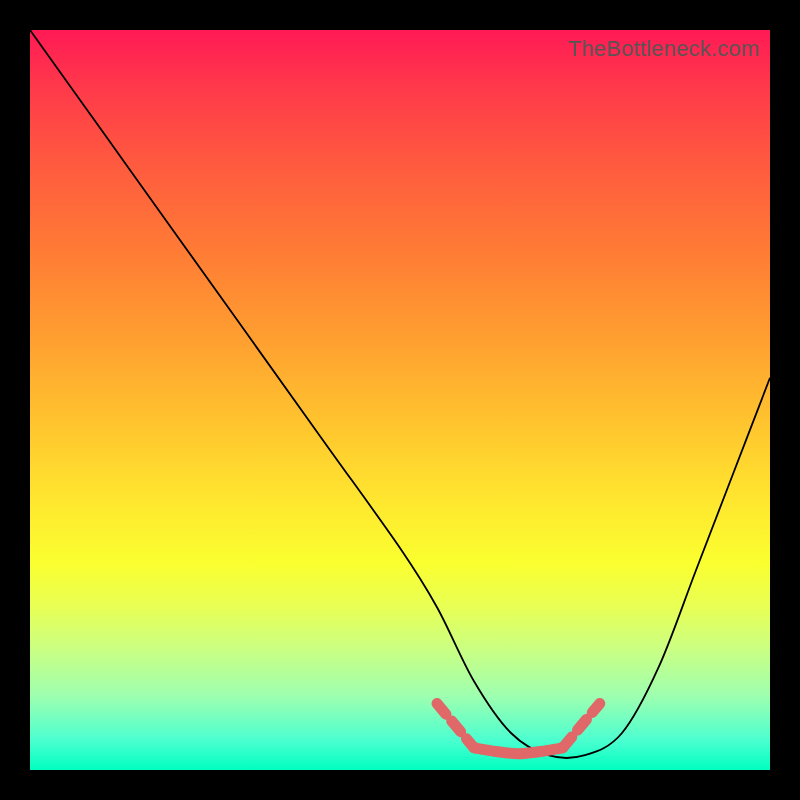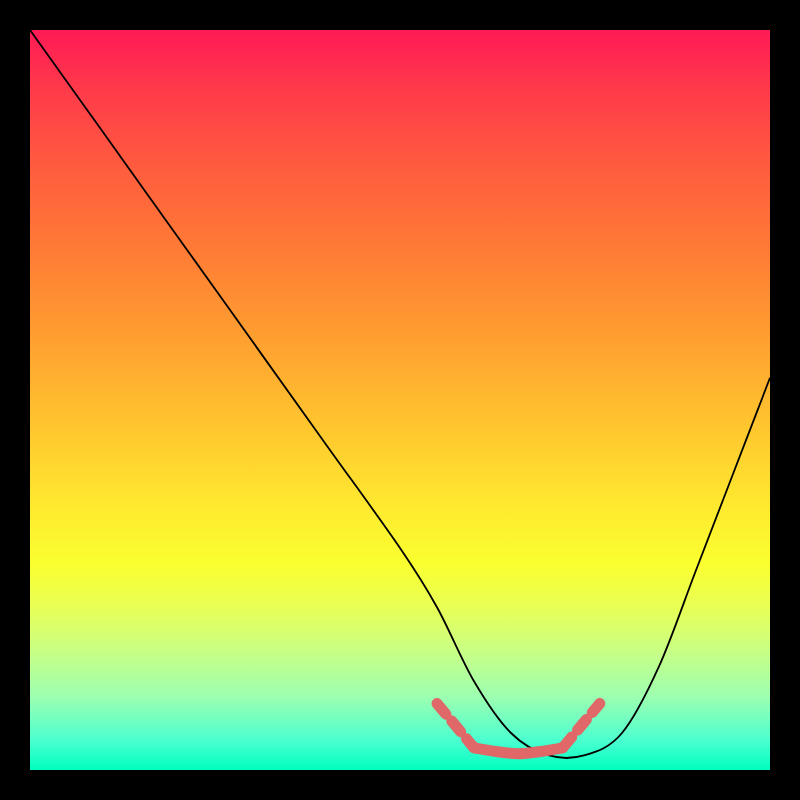--- a/index.html
+++ b/index.html
@@ -46,20 +46,21 @@
   }
 
   .curve { fill: none; stroke: #000; stroke-width: 1.8; stroke-linejoin: round; }
   .flat  { fill: none; stroke: #e06868; stroke-width: 11; stroke-linecap: round; }
   .dash  { fill: none; stroke: #e06868; stroke-width: 11; stroke-linecap: round; stroke-dasharray: 14 9; }
 </style>
 </head>
 <body>
 
 <div class="frame">
+  <div class="watermark">TheBottleneck.com</div>
   <svg class="plot-svg" viewBox="0 0 740 740">
     <g>
         <path class="curve" d="M 0 0 C 12.333333333333334 17.26666666666667, 49.33333333333333 69.06666666666669, 74 103.60000000000002 C 98.66666666666667 138.13333333333335, 123.33333333333333 172.6666666666667, 148 207.20000000000005 C 172.66666666666666 241.73333333333338, 197.33333333333334 276.2666666666667, 222 310.8 C 246.66666666666666 345.3333333333333, 271.3333333333333 379.8666666666667, 296 414.4 C 320.6666666666667 448.9333333333333, 351.5 490.8666666666667, 370 518 C 388.5 545.1333333333333, 394.66666666666674 555, 407.00000000000006 577.2 C 419.33333333333337 599.4000000000001, 431.6666666666667 630.2333333333333, 444 651.2 C 456.3333333333333 672.1666666666667, 468.6666666666667 690.6666666666666, 481 703 C 493.3333333333333 715.3333333333334, 505.6666666666667 721.5, 518 725.2 C 530.3333333333334 728.9000000000001, 542.6666666666666 728.9000000000001, 555 725.2 C 567.3333333333334 721.5, 579.6666666666666 717.8, 592 703 C 604.3333333333334 688.2, 616.6666666666666 663.5333333333333, 629 636.4 C 641.3333333333334 609.2666666666667, 653.6666666666666 572.2666666666667, 666 540.2 C 678.3333333333334 508.1333333333334, 690.6666666666666 476.06666666666666, 703 444 C 715.3333333333334 411.93333333333334, 733.8333333333334 363.8333333333333, 740 347.79999999999995"></path>
         <path class="flat" d="M 444 717.8 C 447.7 718.4166666666666, 458.79999999999995 720.5133333333333, 466.2 721.5 C 473.6 722.4866666666667, 481.00000000000006 723.72, 488.40000000000003 723.72 C 495.8 723.72, 503.2 722.4866666666667, 510.59999999999997 721.5 C 518 720.5133333333333, 529.0999999999999 718.4166666666666, 532.8 717.8"></path>
         <path class="dash" d="M407.00000000000006 673.4 L444 717.8"></path>
         <path class="dash" d="M532.8 717.8 L569.8000000000001 673.4"></path>
       </g>
   </svg>
 </div>
 

